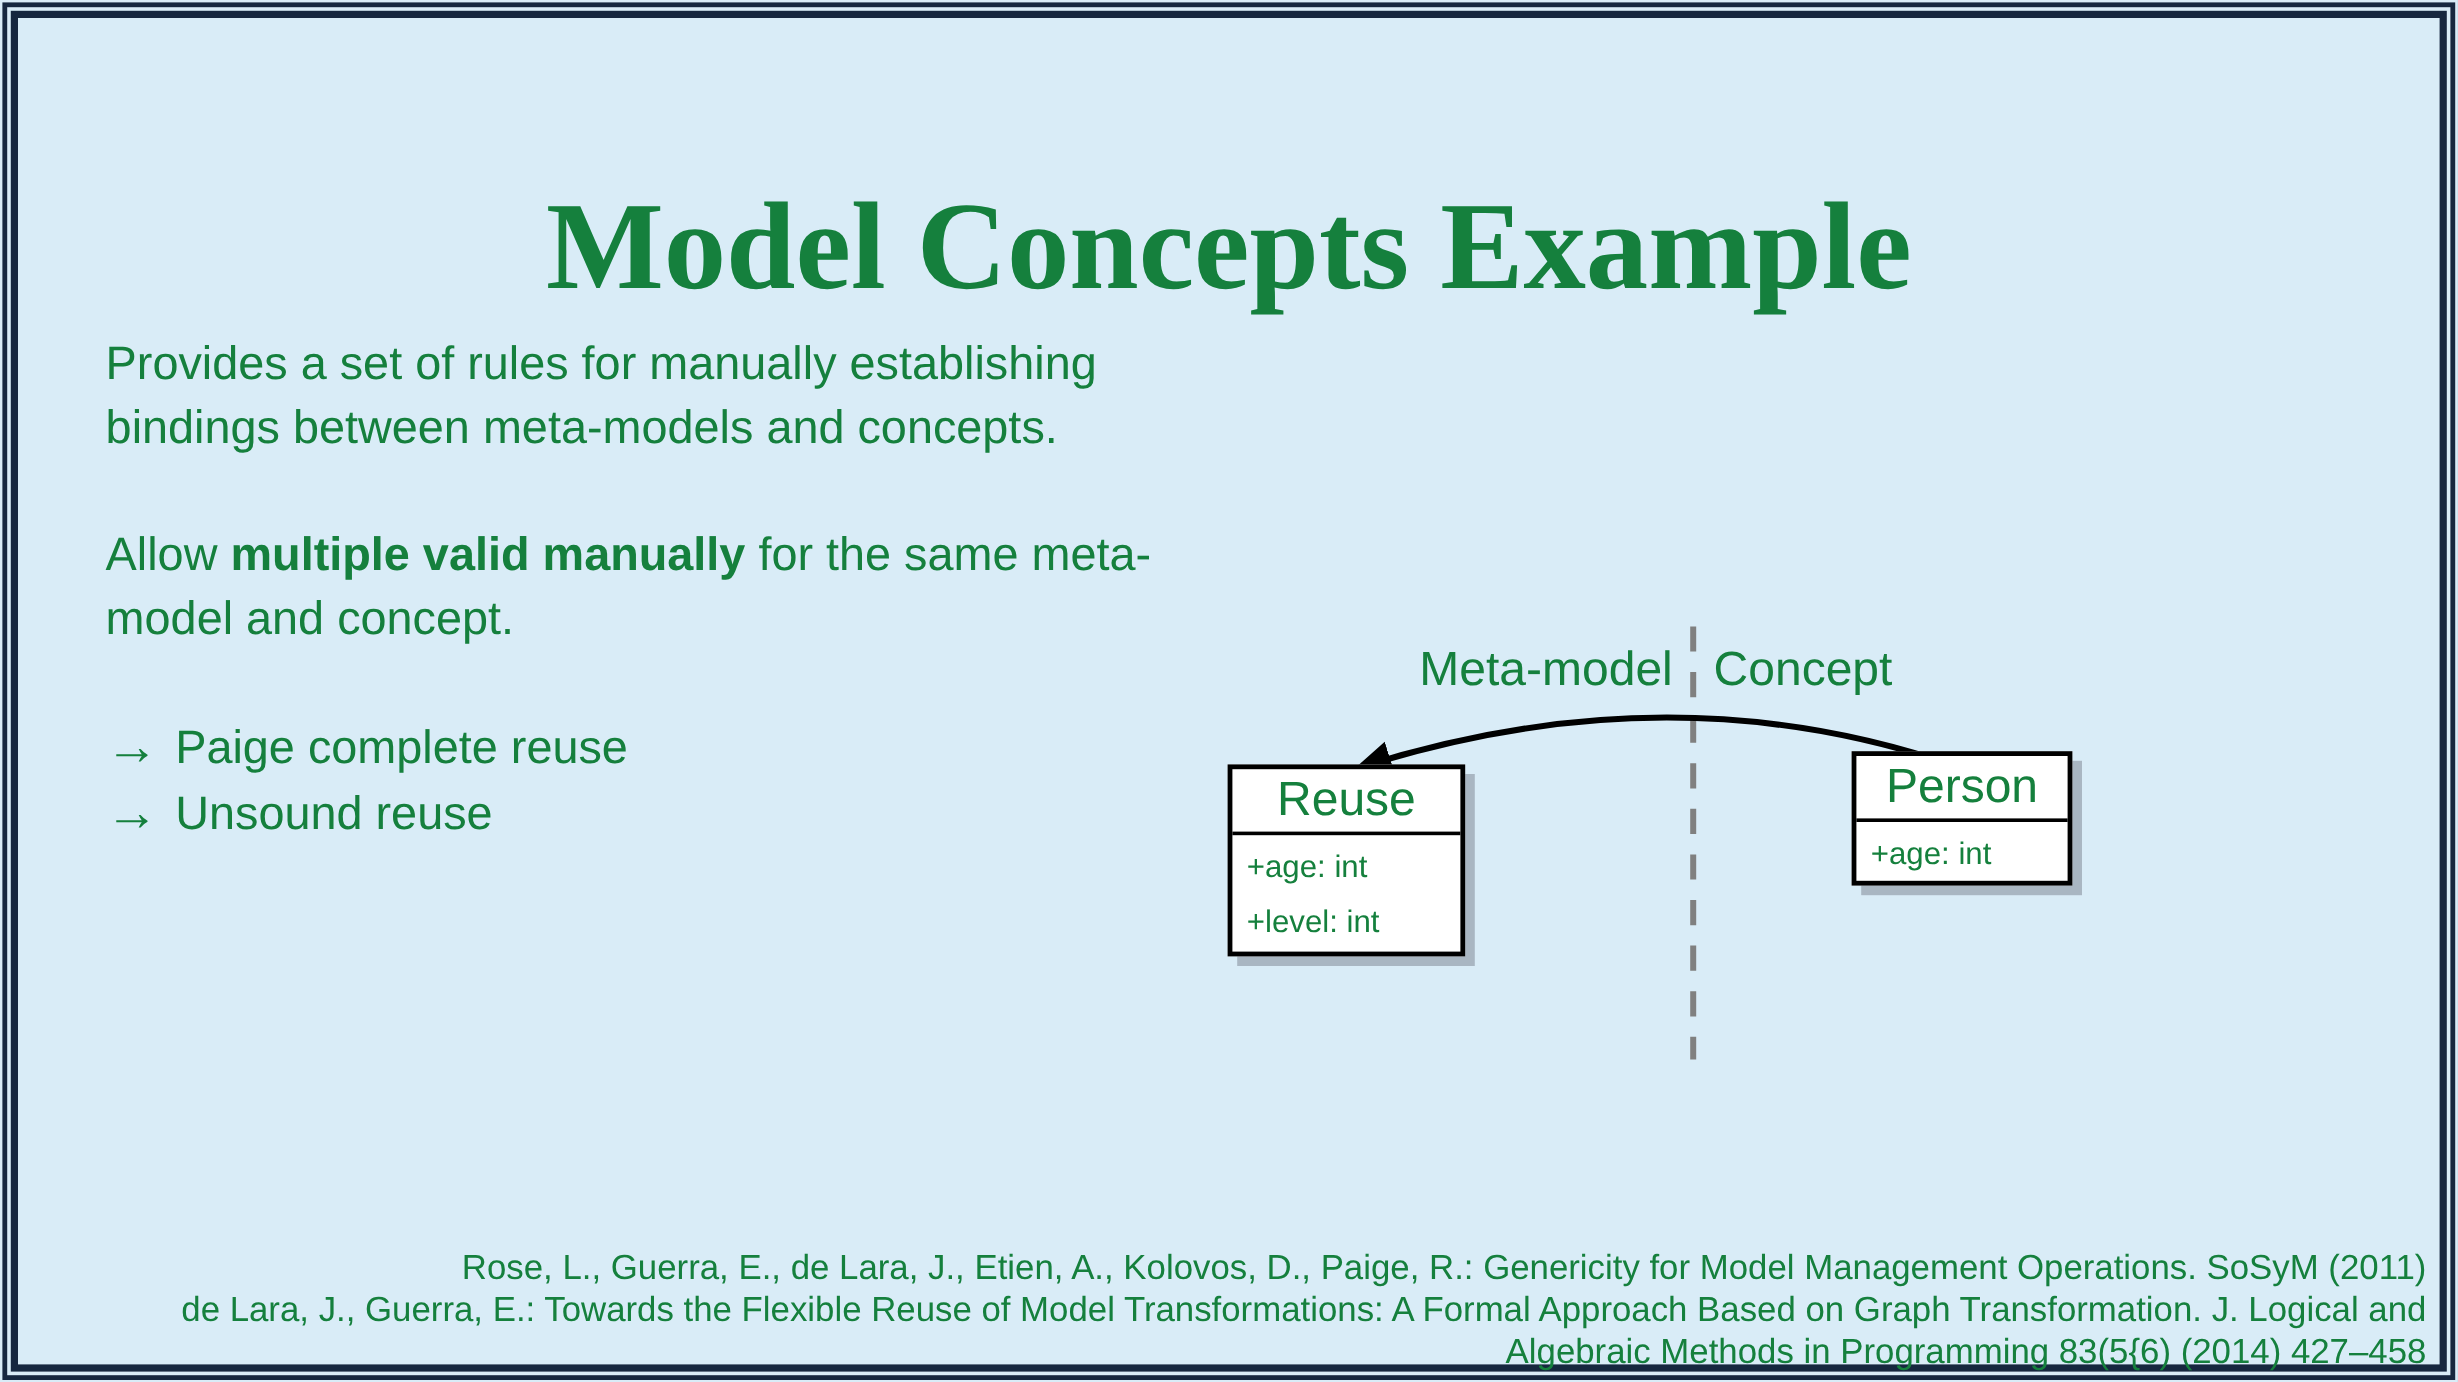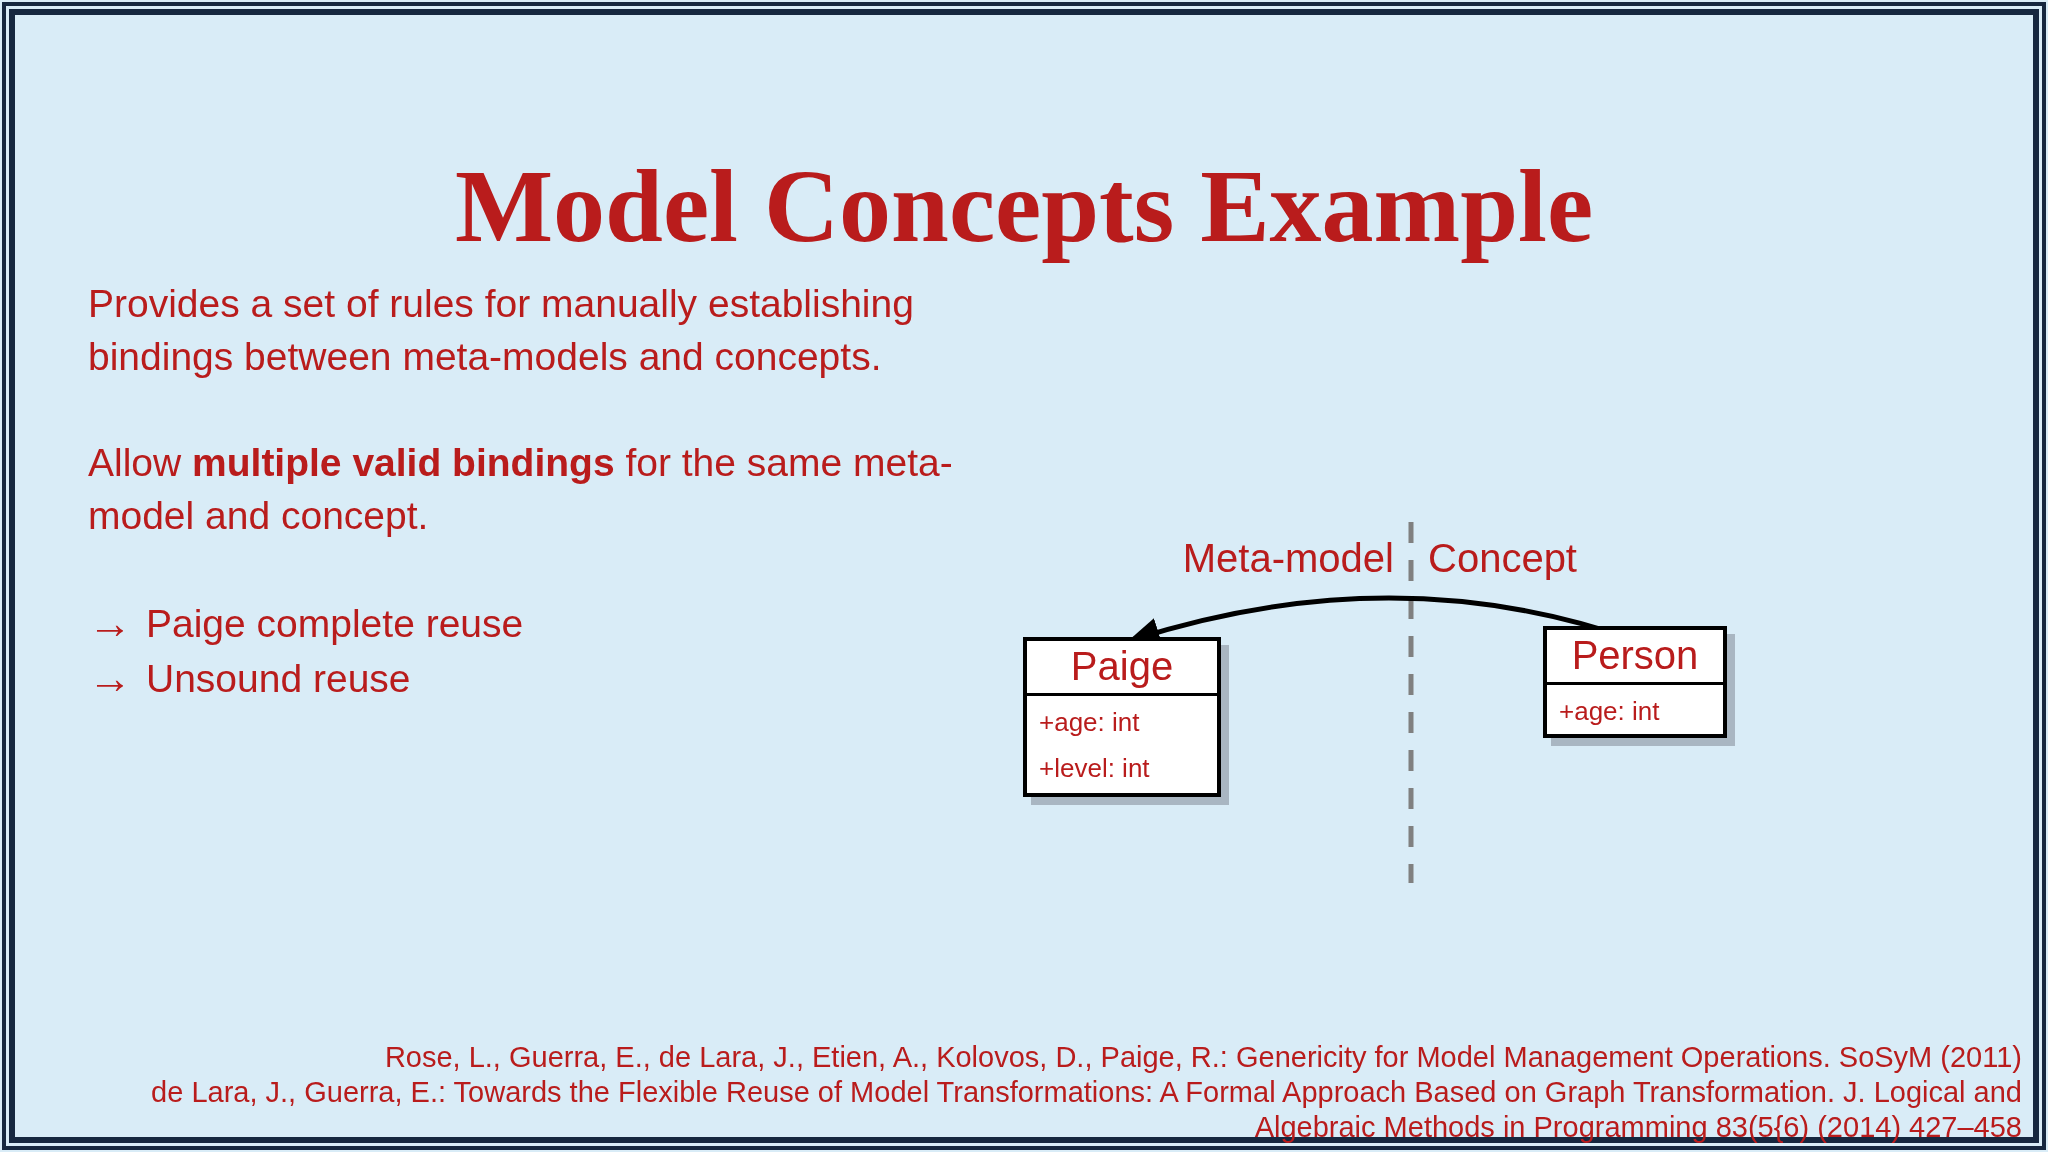--- a/index.html
+++ b/index.html
@@ -2,21 +2,21 @@
 <html><head>
 <meta charset="utf-8">
 <style>
   html, body { margin: 0; padding: 0; background: #c8dde9; }
   .slide {
     position: relative;
     width: 2048px;
     height: 1152px;
     background: #d9ecf7;
     font-family: "Liberation Sans", sans-serif;
-    color: #b91c1c;
+    color: #15803d;
     overflow: hidden;
   }
   
   .frame-outer {
     position: absolute; inset: 2px;
     border: 4px solid #16273f;
     pointer-events: none;
   }
   .frame-inner {
     position: absolute; inset: 9px;
@@ -109,21 +109,21 @@
 <div class="slide">
 
   <div class="frame-outer"></div>
   <div class="frame-inner"></div>
 
   <h1 class="page-title">Model Concepts Example</h1>
 
   <div class="body-copy">
     <p>Provides a set of rules for manually establishing
 bindings between meta-models and concepts.</p>
-    <p><span>Allow </span><span class="bold">multiple valid bindings</span><span> for the same meta-
+    <p><span>Allow </span><span class="bold">multiple valid manually</span><span> for the same meta-
 model and concept.</span></p>
 
     <div class="bullet-list">
       <div class="bullet-item">
         <span class="arrow-glyph">→</span>
         <span>Paige complete reuse</span>
       </div>
       <div class="bullet-item">
         <span class="arrow-glyph">→</span>
         <span>Unsound reuse</span>
@@ -138,21 +138,21 @@
       </marker>
     </defs>
     <line x1="1411" y1="522" x2="1411" y2="883" stroke="#808080" stroke-width="5" stroke-dasharray="21 17"></line>
     <path d="M 1634 640 Q 1395 556 1132 640" fill="none" stroke="#000" stroke-width="5" marker-end="url(#ah)"></path>
   </svg>
 
   <div class="dg-label meta">Meta-model</div>
   <div class="dg-label concept">Concept</div>
 
   <div class="uml-class uml-player">
-    <div class="uml-name">Paige</div>
+    <div class="uml-name">Reuse</div>
     <div class="uml-attrs">+age: int
 +level: int</div>
   </div>
 
   <div class="uml-class uml-person">
     <div class="uml-name">Person</div>
     <div class="uml-attrs">+age: int</div>
   </div>
 
   <div class="references">Rose, L., Guerra, E., de Lara, J., Etien, A., Kolovos, D., Paige, R.: Genericity for Model Management Operations. SoSyM (2011)

